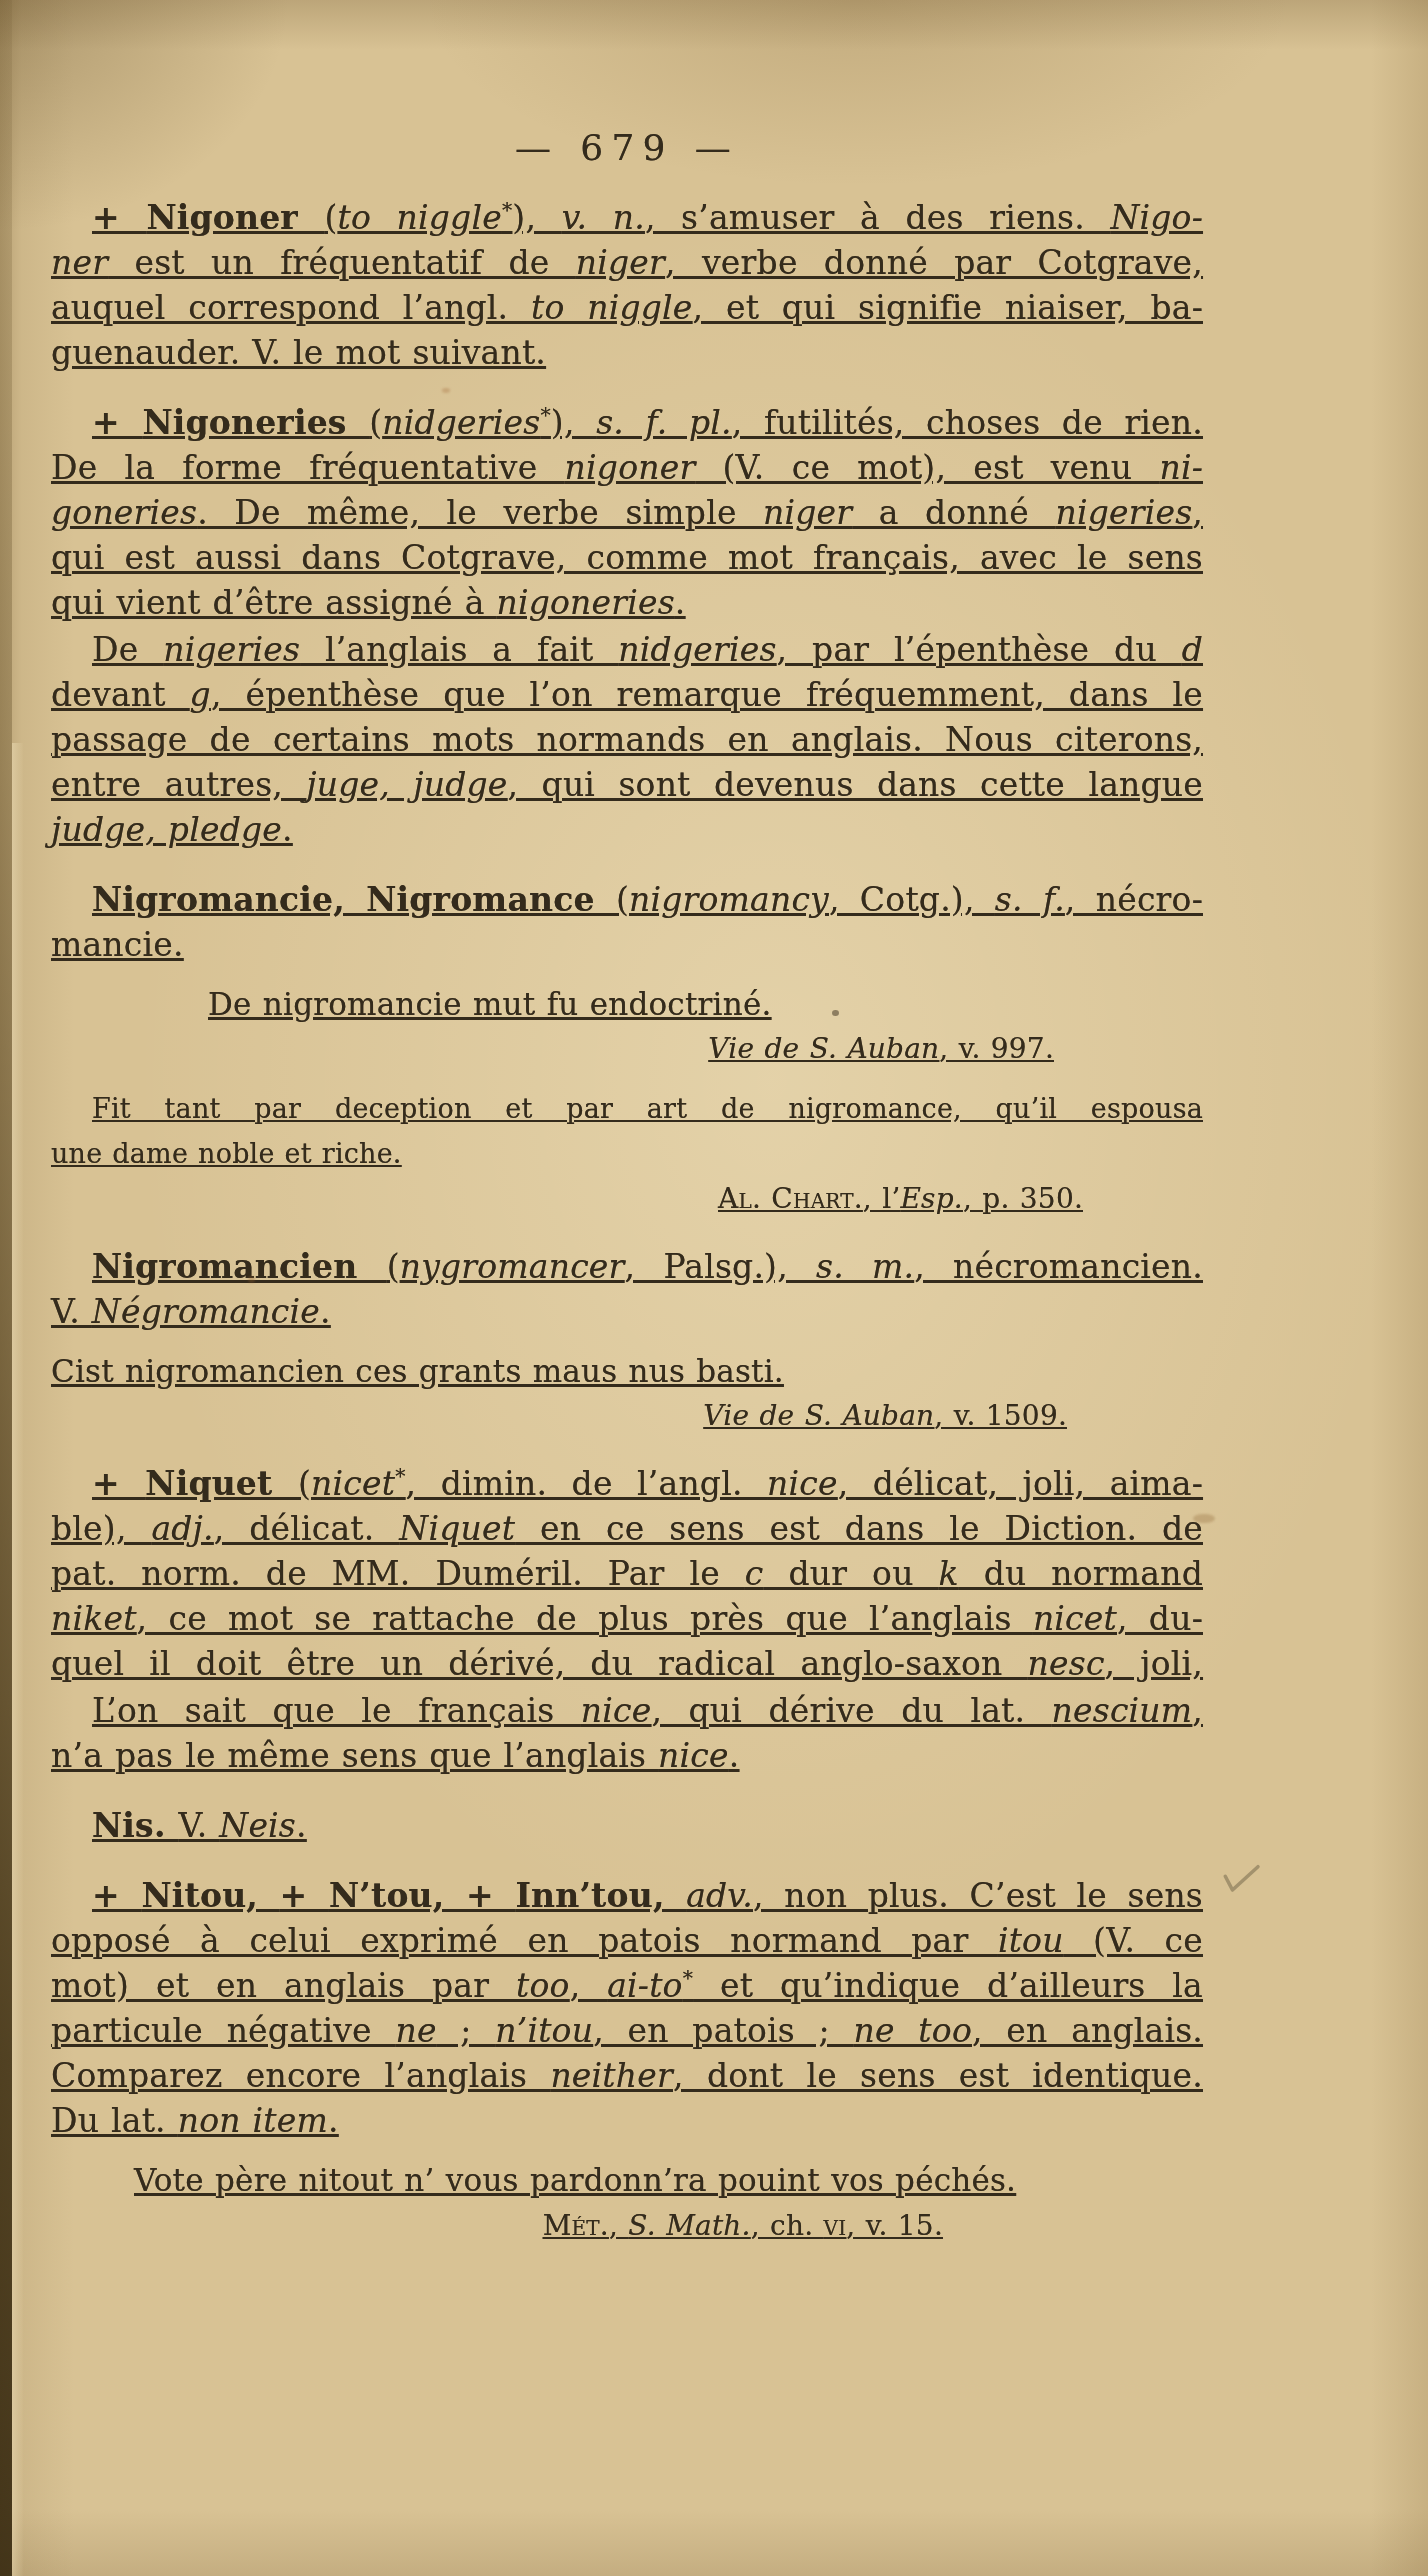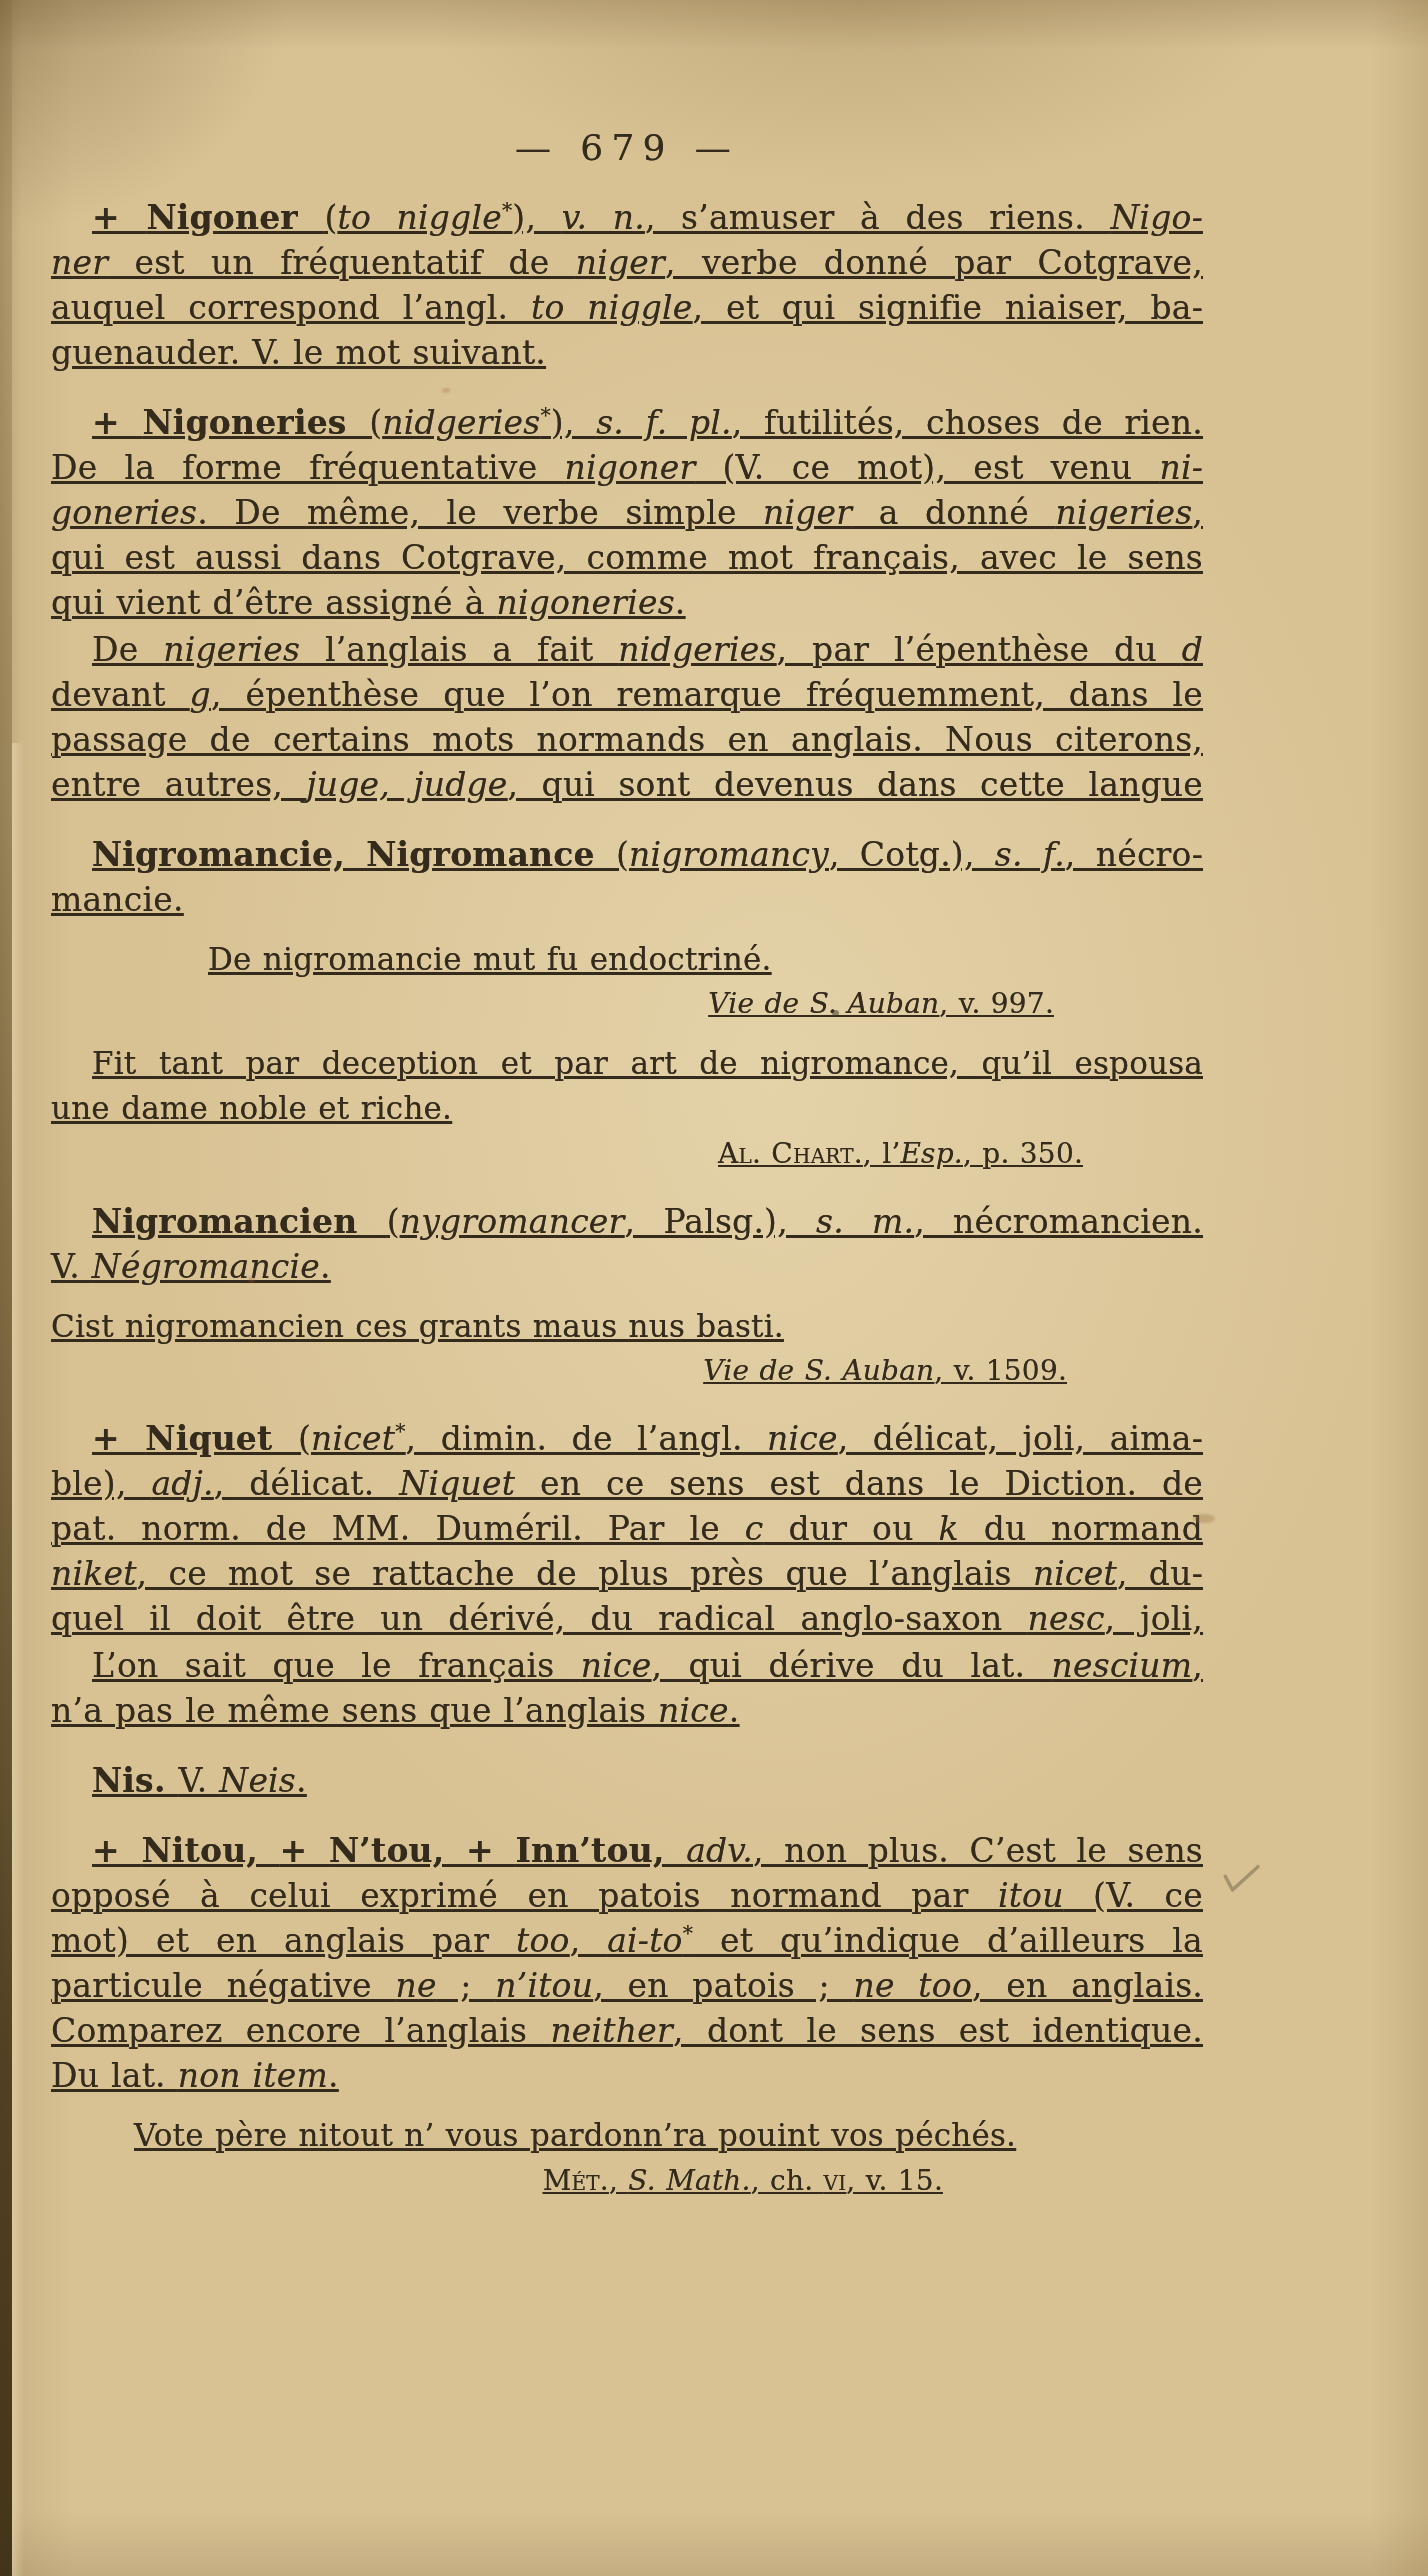--- a/index.html
+++ b/index.html
@@ -43,21 +43,21 @@
   }
   .pagenum{
     text-align:center;
     font-size:36px;line-height:45px;
     letter-spacing:8.3px;
     margin-bottom:23px;
   }
   .block{margin-top:25px;font-size:33px;line-height:45px;text-decoration:underline;}
   .cont{margin-top:1.7px;}
   .quote{margin-top:15px;font-size:31px;}
-  .qwide{margin-top:16.5px;font-size:31px;}
+  .qwide{margin-top:16.5px;font-size:27px;}
   .cite{margin-top:1.7px;font-size:28px;line-height:41px;}
   .line{text-align:justify;text-align-last:justify;}
   .line.last{text-align-last:left;}
   .quote .line,.qwide .line.last{text-align-last:left;}
   .quote .line{text-align:left;}
   .cite .line{text-align:right;text-align-last:right;}
   .indent .line.first{text-indent:41px;}
   .b{font-weight:bold;}
   .i{font-style:italic;}
   .sc{font-variant:small-caps;}
@@ -92,20 +92,21 @@
         <div class="line"><span class="i">goneries</span><span>. De même, le verbe simple </span><span class="i">niger</span><span> a donné </span><span class="i">nigeries</span><span>,</span></div>
         <div class="line"><span>qui est aussi dans Cotgrave, comme mot français, avec le sens</span></div>
         <div class="line last"><span>qui vient d’être assigné à </span><span class="i">nigoneries</span><span>.</span></div>
       </div>
 
     <div class="block indent cont">
         <div class="line first"><span>De </span><span class="i">nigeries</span><span> l’anglais a fait </span><span class="i">nidgeries</span><span>, par l’épenthèse du </span><span class="i">d</span></div>
         <div class="line"><span>devant </span><span class="i">g</span><span>, épenthèse que l’on remarque fréquemment, dans le</span></div>
         <div class="line"><span>passage de certains mots normands en anglais. Nous citerons,</span></div>
         <div class="line"><span>entre autres, </span><span class="i">juge, judge</span><span>, qui sont devenus dans cette langue</span></div>
+        <div class="line last"><span class="i">judge, pledge</span><span>.</span></div>
       </div>
 
     <div class="block indent">
         <div class="line first"><span class="b">Nigromancie, Nigromance </span><span>(</span><span class="i">nigromancy</span><span>, Cotg.), </span><span class="i">s. f.</span><span>, nécro-</span></div>
         <div class="line last"><span>mancie.</span></div>
       </div>
 
     <div class="block quote" style="margin-left:157px">
         <div class="line first last"><span>De nigromancie mut fu endoctriné.</span></div>
       </div>

